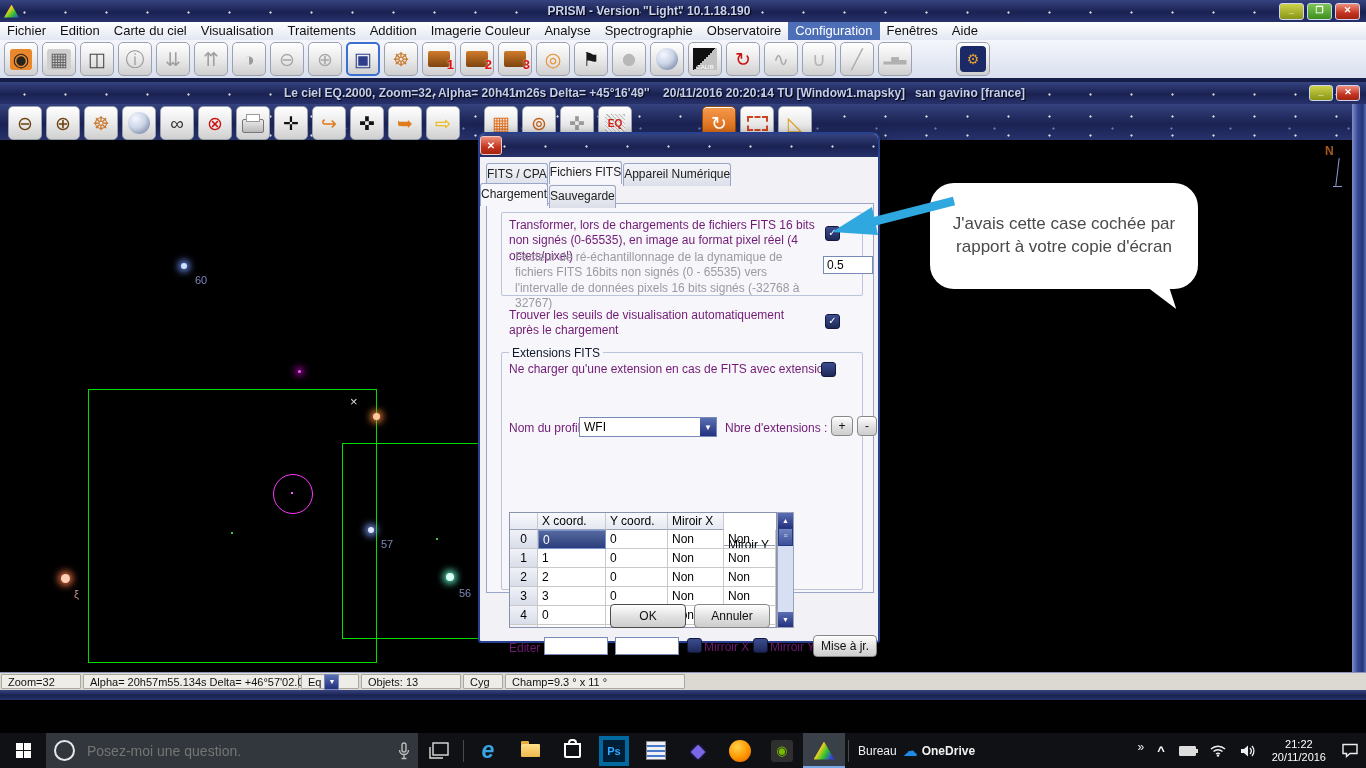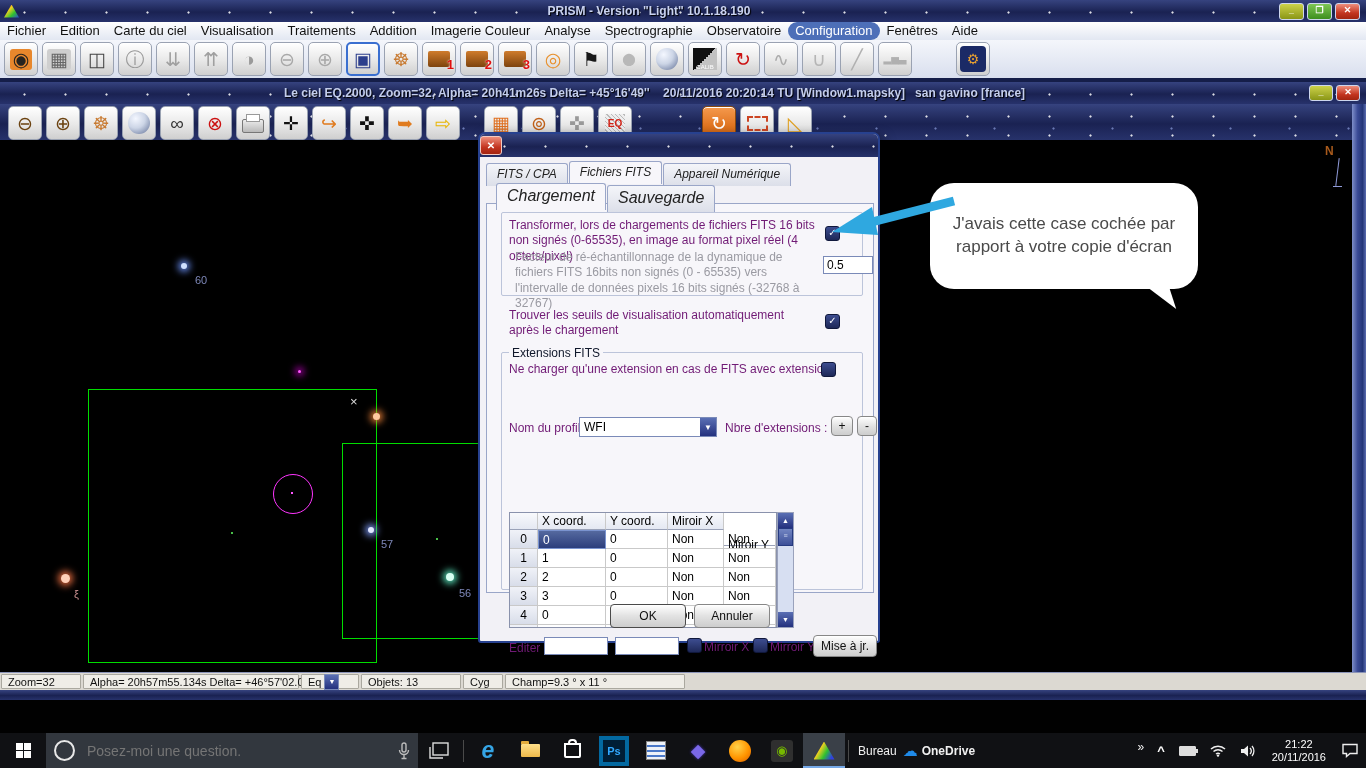--- a/index.html
+++ b/index.html
@@ -27,21 +27,21 @@
   .wbtn{width:23px;height:15px;border-radius:3px;border:1px solid #cdd6ee;
     color:#fff;font-size:9px;line-height:13px;text-align:center;font-weight:bold;}
   .wbtn.min{background:linear-gradient(#cdd24a,#8a9616);}
   .wbtn.max{background:linear-gradient(#7ec653,#3d8f1e);}
   .wbtn.close{background:linear-gradient(#ef8f7c,#c33420 60%,#a32410);}
   .wbtn.small{width:22px;height:14px;}
   
   .menubar{left:0;top:22px;width:1366px;height:18px;display:flex;align-items:stretch;
     background:linear-gradient(#ffffff,#e2e7f2);border-bottom:1px solid #b9c0d0;font-size:13px;}
   .mi{padding:0 7px;line-height:18px;color:#111;}
-  .mi.active{background:#4d6fb8;color:#fff;border-radius:9px;}
+  .mi.active{background:#4d6fb8;color:#fff;}
   
   .toolbar1{left:0;top:40px;width:1366px;height:38px;
     background:linear-gradient(#f4f6fb,#d9dfee);display:flex;align-items:center;padding-left:4px;box-sizing:border-box;}
   .tbtn{width:34px;height:34px;margin-right:4px;flex:0 0 auto;border:1px solid #9aa2b2;border-radius:5px;
     background:linear-gradient(#ffffff,#e8e8e8 55%,#cfcfcf);box-shadow:inset 0 1px 0 #fff;
     display:flex;align-items:center;justify-content:center;padding:0;}
   .tbtn.active{border:2px solid #3a6fd0;background:linear-gradient(#eaf2ff,#cfе0f8 55%,#b8cdf0);}
   .tbtn.activeorange{background:linear-gradient(#f59a4e,#e07420 60%,#c85f10);border-color:#8a4a10;}
   .tbtn .glyph{font-size:19px;line-height:1;}
   .mdistrip{left:0;top:78px;width:1366px;height:4px;background:#151e49;}
@@ -125,24 +125,24 @@
   
   .dialog{left:478px;top:132px;width:402px;height:511px;z-index:10;
     border:2px solid #27418f;border-radius:7px 7px 3px 3px;background:#f2f1f6;
     box-shadow:4px 5px 12px rgba(0,0,0,.55);box-sizing:border-box;}
   .dlg-title{height:23px;border-radius:5px 5px 0 0;display:flex;align-items:center;}
   .dlg-title-text{flex:1;text-align:center;color:#fff;font-weight:bold;font-size:13px;text-shadow:1px 1px 1px #000;}
   .dlg-close{width:20px;height:17px;margin-right:4px;border:1px solid #f0c9c2;border-radius:3px;
     background:linear-gradient(#ef8f7c,#c33420 60%,#a32410);color:#fff;font-size:10px;font-weight:bold;
     display:flex;align-items:center;justify-content:center;}
   .tabrow{position:absolute;left:6px;top:29px;display:flex;font-size:12px;}
-  .tab{padding:3px 10px 2px;border:1px solid #9aa6c8;border-bottom:none;border-radius:3px 3px 0 0;
-    background:linear-gradient(#f4f5f9,#dcdfe9);margin-right:1px;color:#222;font-style:italic;}
+  .tab{padding:3px 0 2px;border:1px solid #9aa6c8;border-bottom:none;border-radius:3px 3px 0 0;
+    background:linear-gradient(#f4f5f9,#dcdfe9);margin-right:1px;color:#222;}
   .tab.active{background:#f7f6fa;position:relative;top:-2px;padding-bottom:5px;z-index:2;}
-  .subtabrow{position:absolute;left:16px;top:51px;display:flex;font-size:16px;z-index:3;}
+  .subtabrow{position:absolute;left:0;top:51px;display:flex;font-size:12px;z-index:3;}
   .panel{position:absolute;left:6px;top:69px;width:388px;height:390px;background:#f7f6fa;
     border:1px solid #9aa6c8;box-sizing:border-box;}
   .group{position:absolute;border:1px solid #bcc4da;border-radius:2px;}
   .grouplabel{position:absolute;background:#f7f6fa;padding:0 3px;font-size:12px;color:#0f172a;}
   .dtext{position:absolute;font-size:12px;color:#701a75;line-height:1.28;}
   .dtext.gray{color:#9a9aa2;}
   .cbx{position:absolute;width:13px;height:13px;border-radius:3px;border:1px solid #10183c;
     background:linear-gradient(#3d4d90,#1e2858);color:#fff;font-size:10px;line-height:12px;text-align:center;}
   .tinput{position:absolute;height:18px;border:1px solid #7a8ab8;background:#fff;font-size:12px;
     font-family:"Liberation Sans",sans-serif;padding:0 3px;box-sizing:border-box;}

